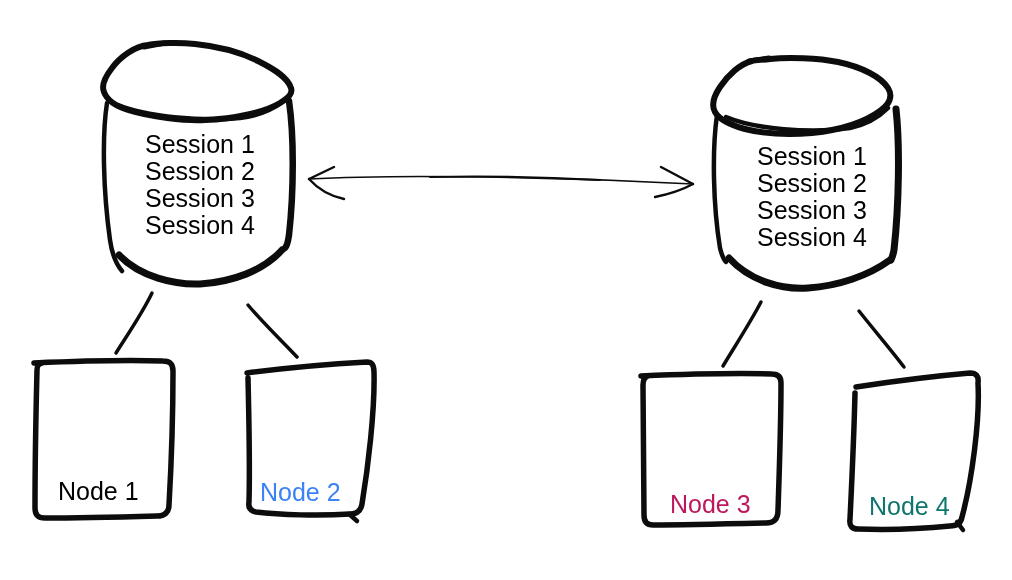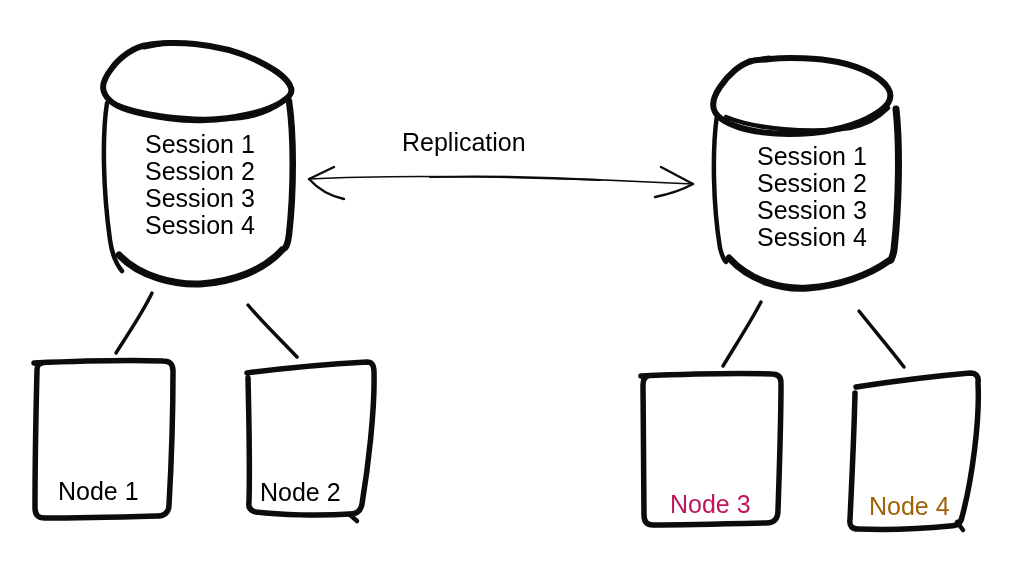--- a/index.html
+++ b/index.html
@@ -171,20 +171,19 @@
     <div>Session 4</div>
   </div>
 
   <div class="txt" style="left: 757px; top: 143px; color: rgb(0, 0, 0);">
     <div>Session 1</div>
     <div>Session 2</div>
     <div>Session 3</div>
     <div>Session 4</div>
   </div>
 
-  <div class="txt" style="left: 402px; top: 129px; color: rgb(0, 0, 0);">Replication</div>
 
   <div class="txt" style="left: 58px; top: 478px; color: #000000;">Node 1</div>
-  <div class="txt" style="left: 260px; top: 479px; color: #000000;">Node 2</div>
+  <div class="txt" style="left: 260px; top: 479px; color: #3b82f6;">Node 2</div>
   <div class="txt" style="left: 670px; top: 491px; color: #be185d;">Node 3</div>
-  <div class="txt" style="left: 869px; top: 493px; color: #a16207;">Node 4</div>
+  <div class="txt" style="left: 869px; top: 493px; color: #0f766e;">Node 4</div>
 
 </div>
 
 </body></html>

